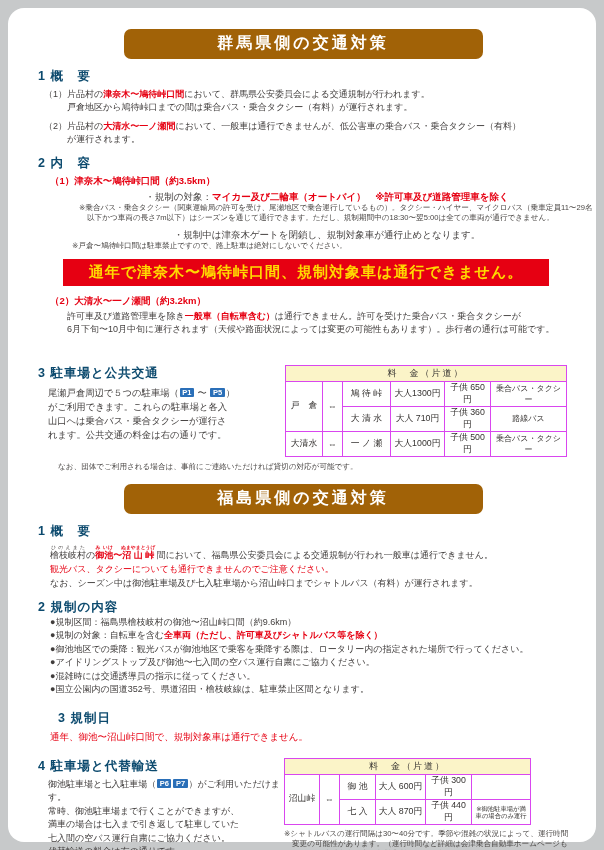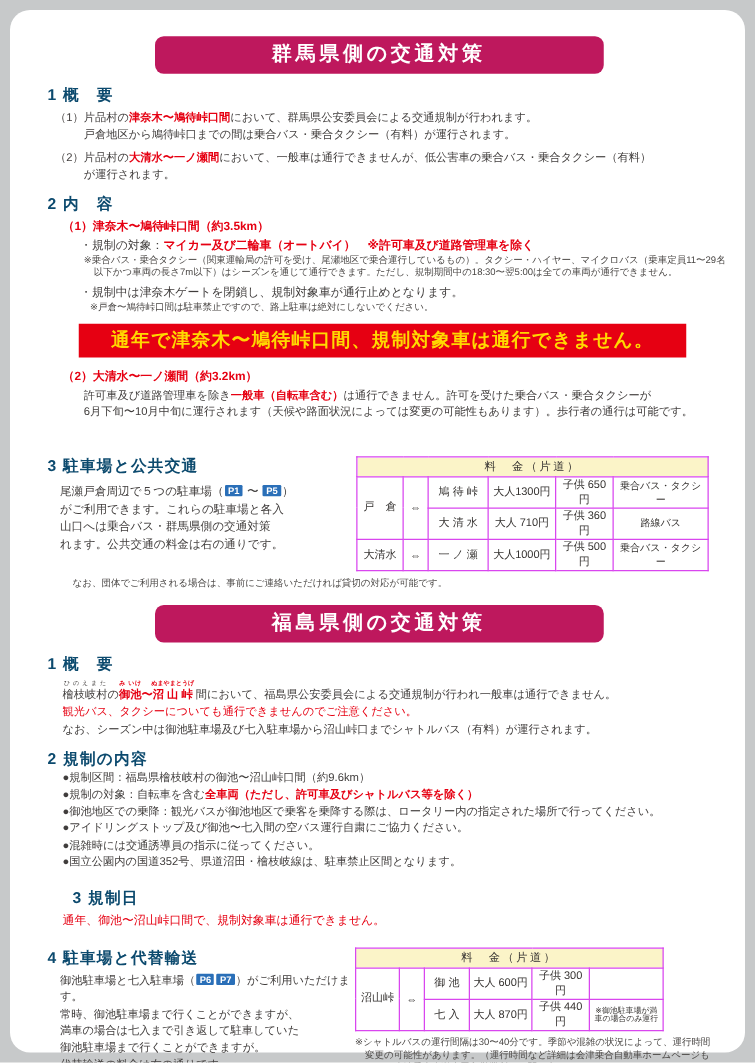--- a/index.html
+++ b/index.html
@@ -13,37 +13,37 @@
   }
   .card {
     position: absolute; left: 8px; top: 8px;
     width: 588px; height: 834px;
     background: #ffffff;
     border-radius: 16px;
     padding: 21px 26px 0 28px;
   }
   .band {
     width: 359px; margin: 0 auto;
-    background: #be185d; color: #ffffff;
+    background: #a16207; color: #ffffff;
     text-align: center; font-size: 16px; font-weight: bold;
     letter-spacing: 3px;
     border-radius: 7px;
     padding: 4px 0 5px;
   }
   .band2 { margin-top: 12px; }
   .h1 {
     font-size: 12.5px; font-weight: bold; color: #0c4a6e;
     margin: 9px 0 0 2px; letter-spacing: 1px;
   }
   .item { position: relative; padding-left: 23px; margin: 3px 0 0 8px; font-size: 9px; line-height: 13px; }
   .item .lbl { position: absolute; left: 0; top: 0; }
   .red { color: #e60012; }
   .b { font-weight: bold; }
   .sub-title { font-size: 9.5px; font-weight: bold; margin: 3px 0 0 14px; }
-  .bullet-line { font-size: 9.5px; margin: 2px 0 0 28px; line-height: 13px; }
+  .bullet-line { font-size: 9.5px; margin: 2px 0 0 48px; line-height: 13px; text-align: center; }
   .note-sm { font-size: 7.6px; line-height: 10.2px; color: #4a4745; margin-left: 27px; }
   .hang { padding-left: 8px; text-indent: -8px; }
   .banner {
     margin: 7px 0 0 27px; width: 486px;
     background: #e60012; color: #ffd900;
     font-size: 15px; font-weight: bold; text-align: center;
     letter-spacing: 1px; padding: 4px 0;
   }
   .para { font-size: 9px; line-height: 13px; margin: 2px 0 0 31px; }
   .flex-row { display: flex; align-items: flex-start; }
@@ -99,42 +99,42 @@
   </div>
 
   <div class="h1">2 内　容</div>
 
   <div class="sub-title red">（1）津奈木〜鳩待峠口間（約3.5km）</div>
 
   <div class="bullet-line">
     <span>・規制の対象：</span><span class="red b">マイカー及び二輪車（オートバイ）　※許可車及び道路管理車を除く</span>
   </div>
 
-  <div class="note-sm hang" style="margin-left:31px; width:520px;">※乗合バス・乗合タクシー（関東運輸局の許可を受け、尾瀬地区で乗合運行しているもの）。タクシー・ハイヤー、マイクロバス（乗車定員11〜29名以下かつ車両の長さ7m以下）はシーズンを通じて通行できます。ただし、規制期間中の18:30〜翌5:00は全ての車両が通行できません。</div>
+  <div class="note-sm hang" style="margin-left:43px; width:520px;">※乗合バス・乗合タクシー（関東運輸局の許可を受け、尾瀬地区で乗合運行しているもの）。タクシー・ハイヤー、マイクロバス（乗車定員11〜29名以下かつ車両の長さ7m以下）はシーズンを通じて通行できます。ただし、規制期間中の18:30〜翌5:00は全ての車両が通行できません。</div>
 
   <div class="bullet-line" style="margin-top:5px;">・規制中は津奈木ゲートを閉鎖し、規制対象車が通行止めとなります。</div>
   <div class="note-sm" style="margin-left:36px;">※戸倉〜鳩待峠口間は駐車禁止ですので、路上駐車は絶対にしないでください。</div>
 
   <div class="banner">
     <span>通年で津奈木〜鳩待峠口間、規制対象車は通行できません。</span>
   </div>
 
   <div class="sub-title red" style="margin-top:9px;">（2）大清水〜一ノ瀬間（約3.2km）</div>
   <div class="para">
     <span>許可車及び道路管理車を除き</span><span class="red b">一般車（自転車含む）</span><span>は通行できません。許可を受けた乗合バス・乗合タクシーが</span><br>
     <span>6月下旬〜10月中旬に運行されます（天候や路面状況によっては変更の可能性もあります）。歩行者の通行は可能です。</span>
   </div>
 
   <div class="flex-row flex3">
     <div class="col-l3">
       <div class="h1 h-s3">3 駐車場と公共交通</div>
       <div class="p">
         <span>尾瀬戸倉周辺で５つの駐車場（</span><span class="badge">P1</span> <span>〜</span> <span class="badge">P5</span><span>）</span><br>
         <span>がご利用できます。これらの駐車場と各入</span><br>
-        <span>山口へは乗合バス・群馬県側の交通対策</span><br>
+        <span>山口へは乗合バス・乗合タクシーが運行さ</span><br>
         <span>れます。公共交通の料金は右の通りです。</span>
       </div>
     </div>
     <div class="col-r3">
       <table class="fare" style="width:281px;">
         <colgroup>
             <col style="width:37px">
             <col style="width:20px">
             <col style="width:48px">
             <col style="width:54px">
@@ -202,21 +202,21 @@
   <div class="fk-line red" style="margin-top:3px; font-size:9.5px;">通年、御池〜沼山峠口間で、規制対象車は通行できません。</div>
 
   <div class="flex-row flex4">
     <div class="col-l4">
       <div class="h1 h-s3">4 駐車場と代替輸送</div>
       <div class="ln" style="margin-top:3px;">
         <span>御池駐車場と七入駐車場（</span><span class="badge">P6</span><span class="badge">P7</span><span>）がご利用いただけます。</span>
       </div>
       <div class="ln">常時、御池駐車場まで行くことができますが、</div>
       <div class="ln">満車の場合は七入まで引き返して駐車していた</div>
-      <div class="ln">御池駐車場まで行くことができますが。</div>
+      <div class="ln">七入間の空バス運行自粛にご協力ください。</div>
       <div class="ln">代替輸送の料金は右の通りです。</div>
 
     </div>
     <div class="col-r4">
       <table class="fare" style="width:246px;">
         <colgroup>
             <col style="width:35px">
             <col style="width:20px">
             <col style="width:36px">
             <col style="width:50px">

